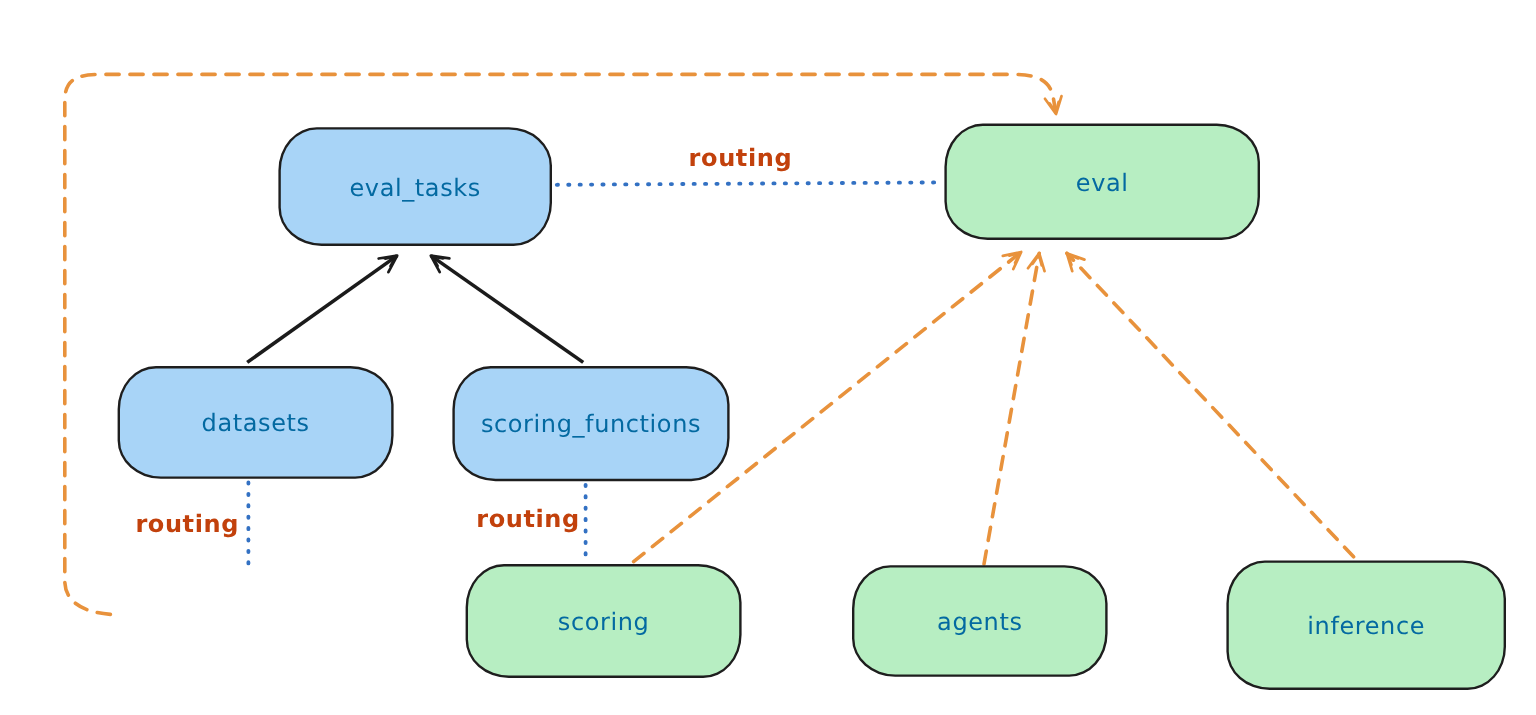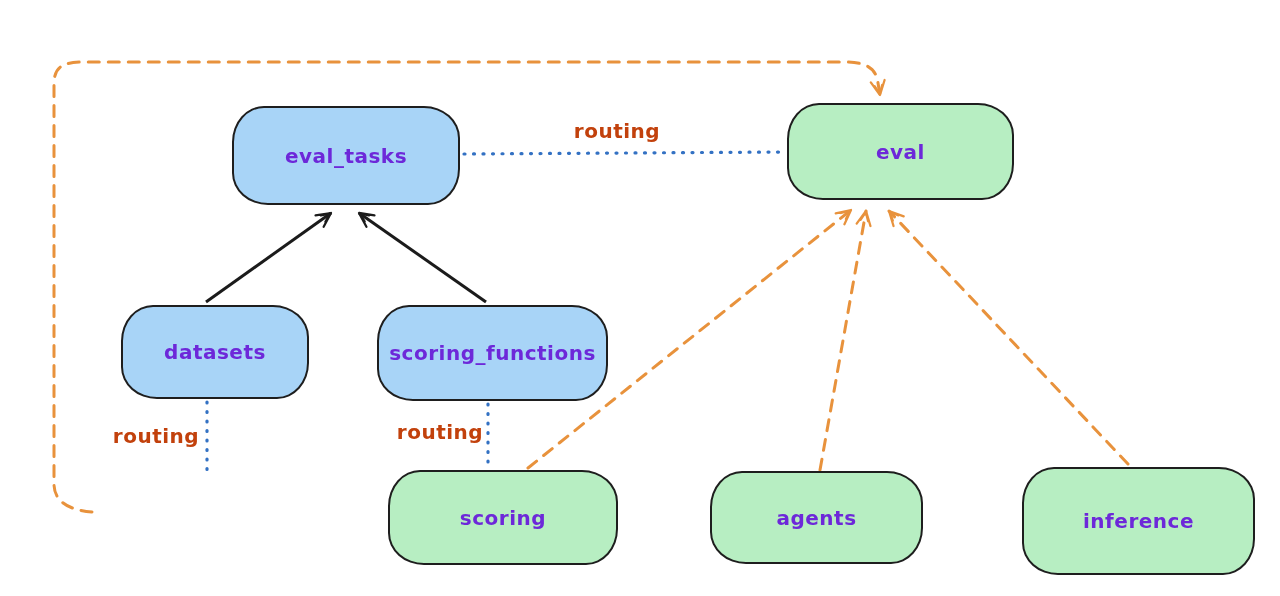--- a/index.html
+++ b/index.html
@@ -14,23 +14,22 @@
   .edge{fill:none;stroke-width:3;stroke-linejoin:round;}
   .edge.solid{stroke:#1b1b1b;}
   .edge.dashed{stroke:#e8923c;stroke-dasharray:11 9;stroke-linecap:round;}
   .edge.dotted{stroke:#3371c3;stroke-dasharray:1 8.5;stroke-linecap:round;stroke-width:3.2;}
   .node{
     position:absolute;
     box-sizing:border-box;
     border:2.6px solid #1e1e1e;
     border-radius:32px 36px 32px 36px / 36px 32px 36px 32px;
     display:flex;align-items:center;justify-content:center;
-    font-size:20px;color:#6d28d9;
+    font-size:20px;color:#0369a1;
     letter-spacing:.5px;
-    font-weight:bold;
   }
   .node.blue{background:#a8d4f7;}
   .node.green{background:#b7eec2;}
   .edge-label{
     position:absolute;
     transform:translate(-50%,-50%);
     color:#c2410c;
     font-size:20px;
     font-weight:600;
     letter-spacing:.5px;
@@ -58,24 +57,24 @@
       <path d="M 488 404 L 488 467" class="edge dotted"></path>
       <path d="M 92 512 C 68 510 54 501 54 484 L 54 84 C 54 66 64 62 84 62 L 844 62 C 868 62 876 69 878 83 L 880 95" class="edge dashed" marker-end="url(#arrow-orange)"></path>
       <path d="M 528 468 L 851 210" class="edge dashed" marker-end="url(#arrow-orange)"></path>
       <path d="M 820 470 L 866 211" class="edge dashed" marker-end="url(#arrow-orange)"></path>
       <path d="M 1128 464 L 889 211" class="edge dashed" marker-end="url(#arrow-orange)"></path>
     </svg>
 
   <div class="node blue" style="left: 232px; top: 106px; width: 228px; height: 99px;">
     <span>eval_tasks</span>
   </div>
-  <div class="node green" style="left: 787px; top: 103px; width: 227px; height: 97px; text-align: center;">
+  <div class="node green" style="left: 787px; top: 103px; width: 263px; height: 97px; text-align: center;">
     <span>eval</span>
   </div>
-  <div class="node blue" style="left: 98px; top: 305px; width: 188px; height: 94px; margin-left: 23px;">
+  <div class="node blue" style="left: 98px; top: 305px; width: 230px; height: 94px;">
     <span>datasets</span>
   </div>
   <div class="node blue" style="left: 377px; top: 305px; width: 231px; height: 96px;">
     <span>scoring_functions</span>
   </div>
   <div class="node green" style="left: 388px; top: 470px; width: 230px; height: 95px;">
     <span>scoring</span>
   </div>
   <div class="node green" style="left: 710px; top: 471px; width: 213px; height: 93px;">
     <span>agents</span>

